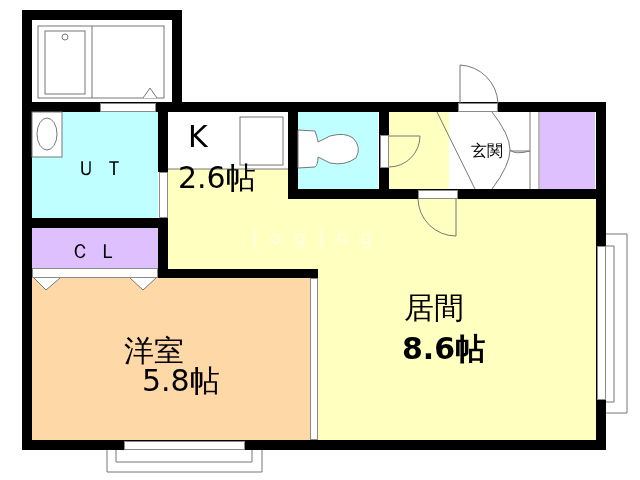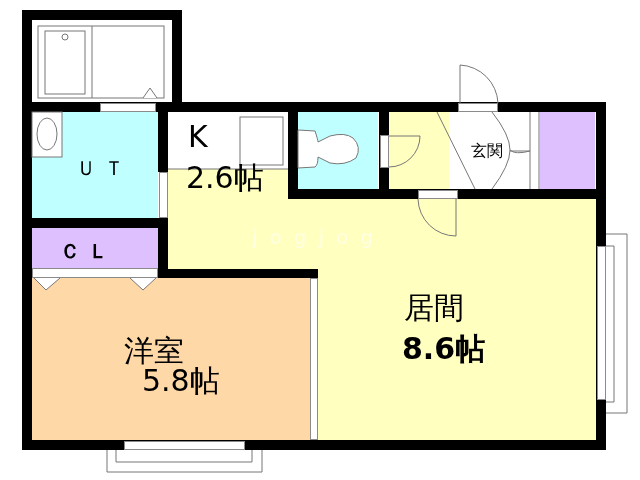--- a/index.html
+++ b/index.html
@@ -92,21 +92,21 @@
 
     <polyline points="116,450 116,462 252,462 252,450"></polyline>
     <polyline points="107,450 107,472 262,472 262,450"></polyline>
 
     <polyline points="606,246 614,246 614,402 606,402"></polyline>
     <polyline points="606,234 627,234 627,413 606,413"></polyline>
   </g>
 </svg>
 
 <span class="label lbl-lg" style="left:188px;top:122px;">K</span>
-<span class="label lbl-lg" style="left:186px;top:163px;">2.6帖</span>
+<span class="label lbl-lg" style="left:178px;top:163px;">2.6帖</span>
 <span class="label lbl-sm" style="left:76px;top:158px;">ＵＴ</span>
-<span class="label lbl-sm" style="left:60px;top:241px;font-weight:bold;">ＣＬ</span>
+<span class="label lbl-sm" style="left:70px;top:241px;">ＣＬ</span>
 <span class="label lbl-xs" style="left:471px;top:143px;">玄関</span>
 <span class="label lbl-lg" style="left:124px;top:336px;">洋室</span>
 <span class="label lbl-lg" style="left:122px;top:366px;margin-left:20px;">5.8帖</span>
 <span class="label lbl-lg" style="left:404px;top:295px;font-family:Liberation Mono, monospace;">居間</span>
 <span class="label lbl-lg" style="left:402px;top:334px;font-weight:bold;">8.6帖</span>
 <span class="watermark" style="left:252px;top:225px;">jogjog</span>
 
 </body></html>

